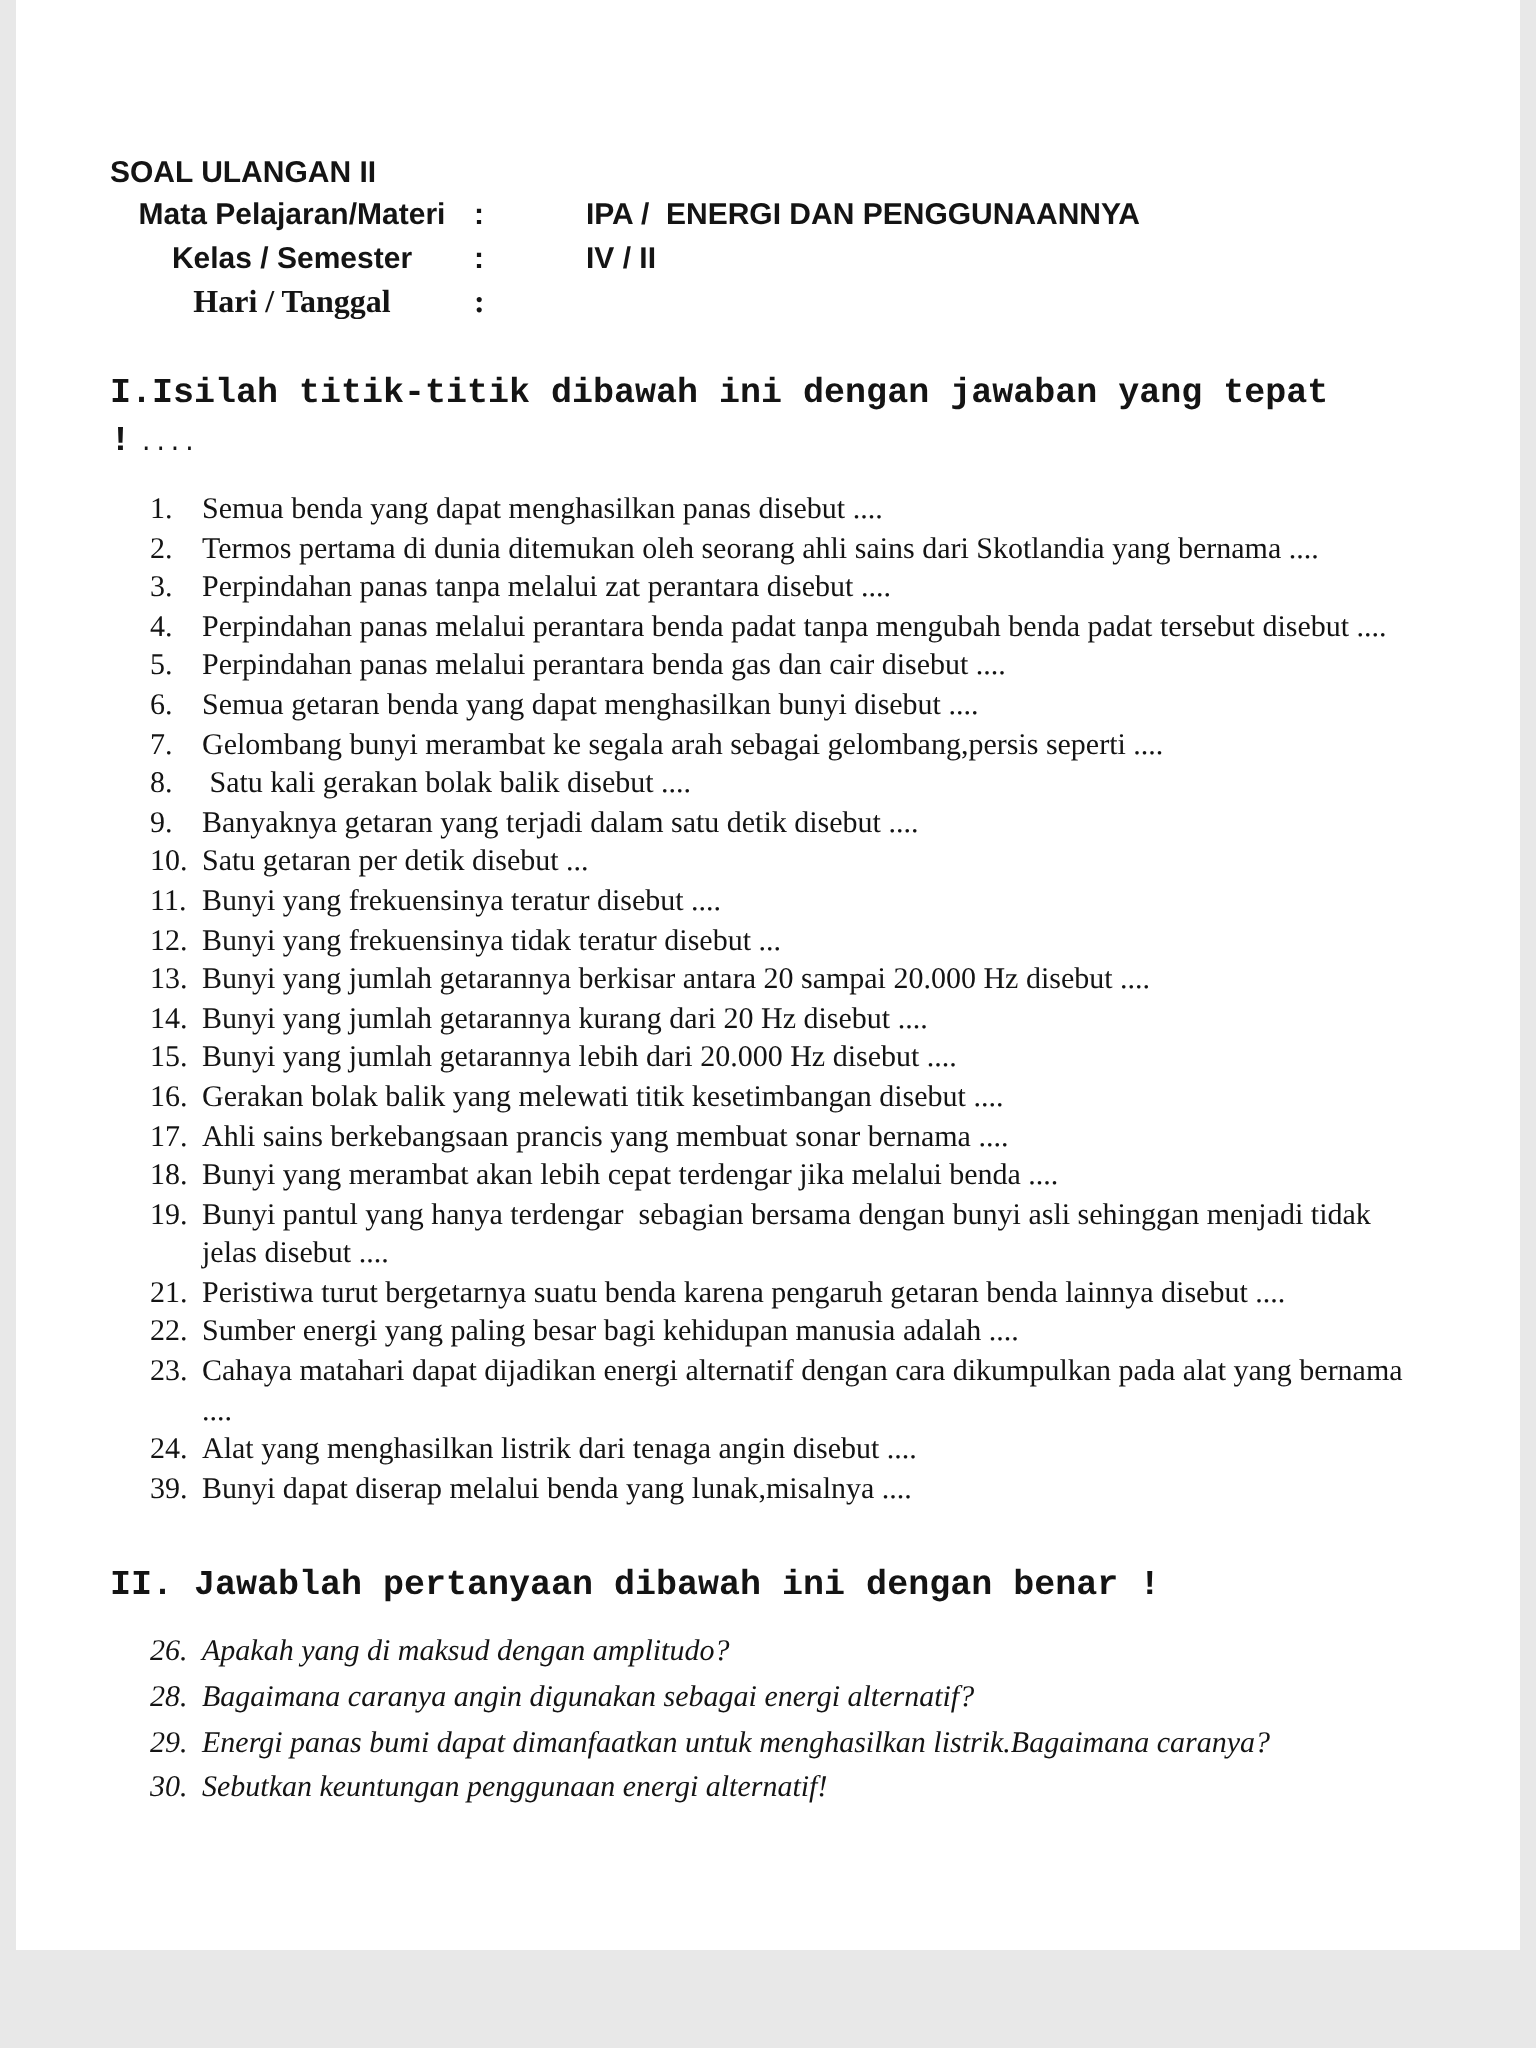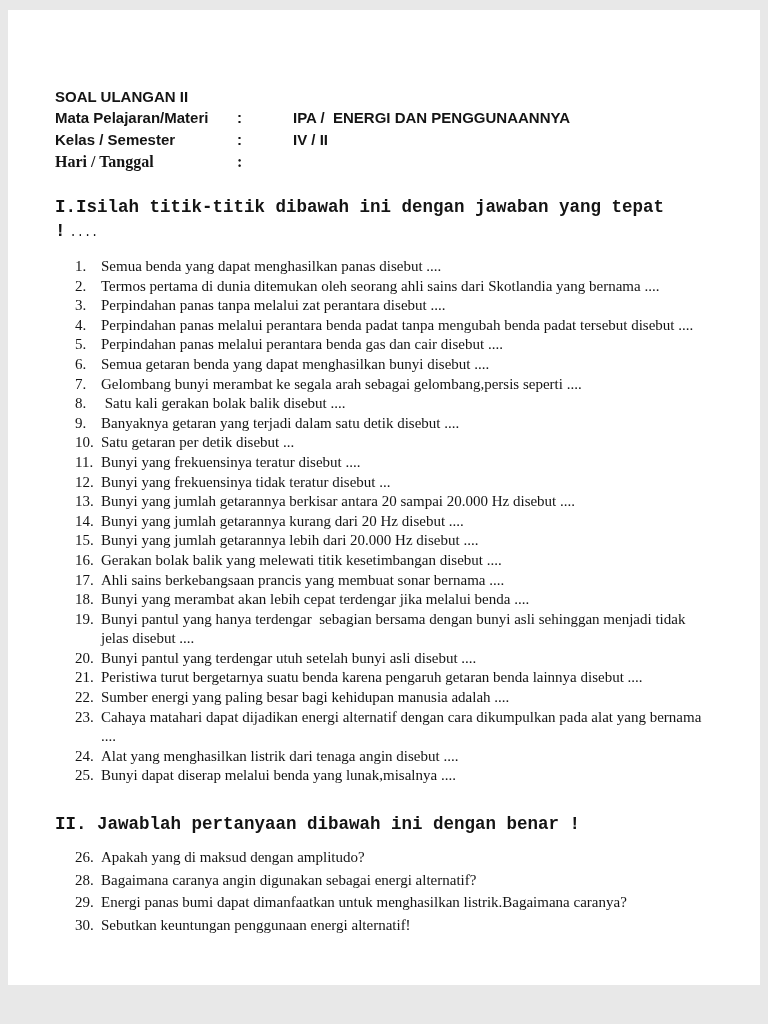--- a/index.html
+++ b/index.html
@@ -7,40 +7,40 @@
   body {
     background: #e8e8e8;
     font-family: "Liberation Serif", serif;
     color: #141414;
     position: relative;
     overflow: hidden;
   }
   .page {
     position: absolute;
     left: 8px;
-    top: 10px;
+    top: 0;
     width: 752px;
     height: 975px;
     background: #ffffff;
     padding: 76px 46px 0 47px;
   }
   .doc-title {
     font-family: "Liberation Sans", sans-serif;
     font-weight: bold;
     font-size: 15px;
     line-height: 21px;
   }
   .meta-row {
     display: flex;
     font-family: "Liberation Sans", sans-serif;
     font-weight: bold;
     font-size: 15px;
     line-height: 21.5px;
   }
-  .meta-label { width: 182px; white-space: pre-wrap; }
+  .meta-label { width: 182px; white-space: pre-wrap; text-align: center; }
   .meta-sep   { width: 16px; }
   .meta-value { white-space: pre-wrap; margin-left: 40px; }
   .meta-row.serif {
     font-family: "Liberation Serif", serif;
     font-size: 16px;
     line-height: 23px;
   }
   .sec-heading {
     font-weight: bold;
     font-size: 17.5px;
@@ -61,21 +61,21 @@
     display: flex;
     font-size: 15px;
     line-height: 19.6px;
   }
   .q-num { flex: 0 0 26px; }
   .q-text { flex: 1; white-space: pre-wrap; }
   .sec2-heading {
     margin-top: 26px;
     margin-bottom: 2px;
   }
-  .q-list2 .q-item { margin-bottom: 3px; }
+  .q-list2 .q-item { margin-bottom: 3px; font-style: italic; }
 </style>
 </head>
 <body>
 
 <div class="page">
 
   <div class="doc-title">SOAL ULANGAN II</div>
 
   <div class="meta-row">
     <span class="meta-label">Mata Pelajaran/Materi</span>
@@ -170,41 +170,37 @@
       </div>
       <div class="q-item">
         <span class="q-num">18.</span>
         <span class="q-text">Bunyi yang merambat akan lebih cepat terdengar jika melalui benda ....</span>
       </div>
       <div class="q-item">
         <span class="q-num">19.</span>
         <span class="q-text">Bunyi pantul yang hanya terdengar  sebagian bersama dengan bunyi asli sehinggan menjadi tidak jelas disebut ....</span>
       </div>
       <div class="q-item">
-        <span class="q-num">20.</span>
-        <span class="q-text">Bunyi pantul yang terdengar utuh setelah bunyi asli disebut ....</span>
-      </div>
-      <div class="q-item">
         <span class="q-num">21.</span>
         <span class="q-text">Peristiwa turut bergetarnya suatu benda karena pengaruh getaran benda lainnya disebut ....</span>
       </div>
       <div class="q-item">
         <span class="q-num">22.</span>
         <span class="q-text">Sumber energi yang paling besar bagi kehidupan manusia adalah ....</span>
       </div>
       <div class="q-item">
         <span class="q-num">23.</span>
         <span class="q-text">Cahaya matahari dapat dijadikan energi alternatif dengan cara dikumpulkan pada alat yang bernama ....</span>
       </div>
       <div class="q-item">
         <span class="q-num">24.</span>
         <span class="q-text">Alat yang menghasilkan listrik dari tenaga angin disebut ....</span>
       </div>
       <div class="q-item">
-        <span class="q-num">25.</span>
+        <span class="q-num">39.</span>
         <span class="q-text">Bunyi dapat diserap melalui benda yang lunak,misalnya ....</span>
       </div>
     </div>
 
   <div class="sec-heading sec2-heading">II. Jawablah pertanyaan dibawah ini dengan benar !</div>
 
   <div class="q-list q-list2">
       <div class="q-item">
         <span class="q-num">26.</span>
         <span class="q-text">Apakah yang di maksud dengan amplitudo?</span>

